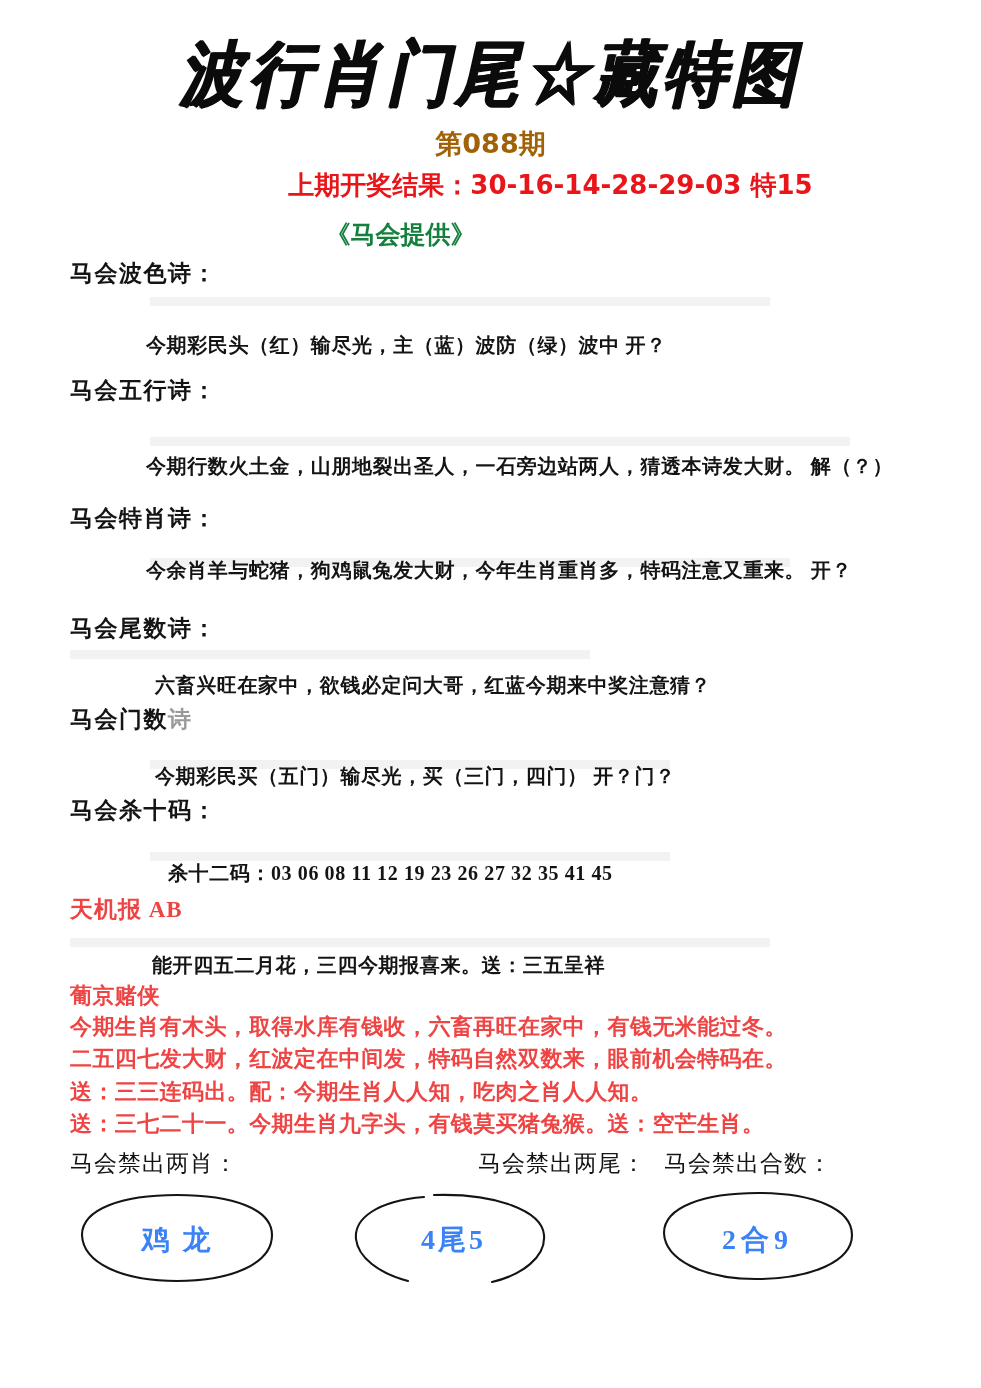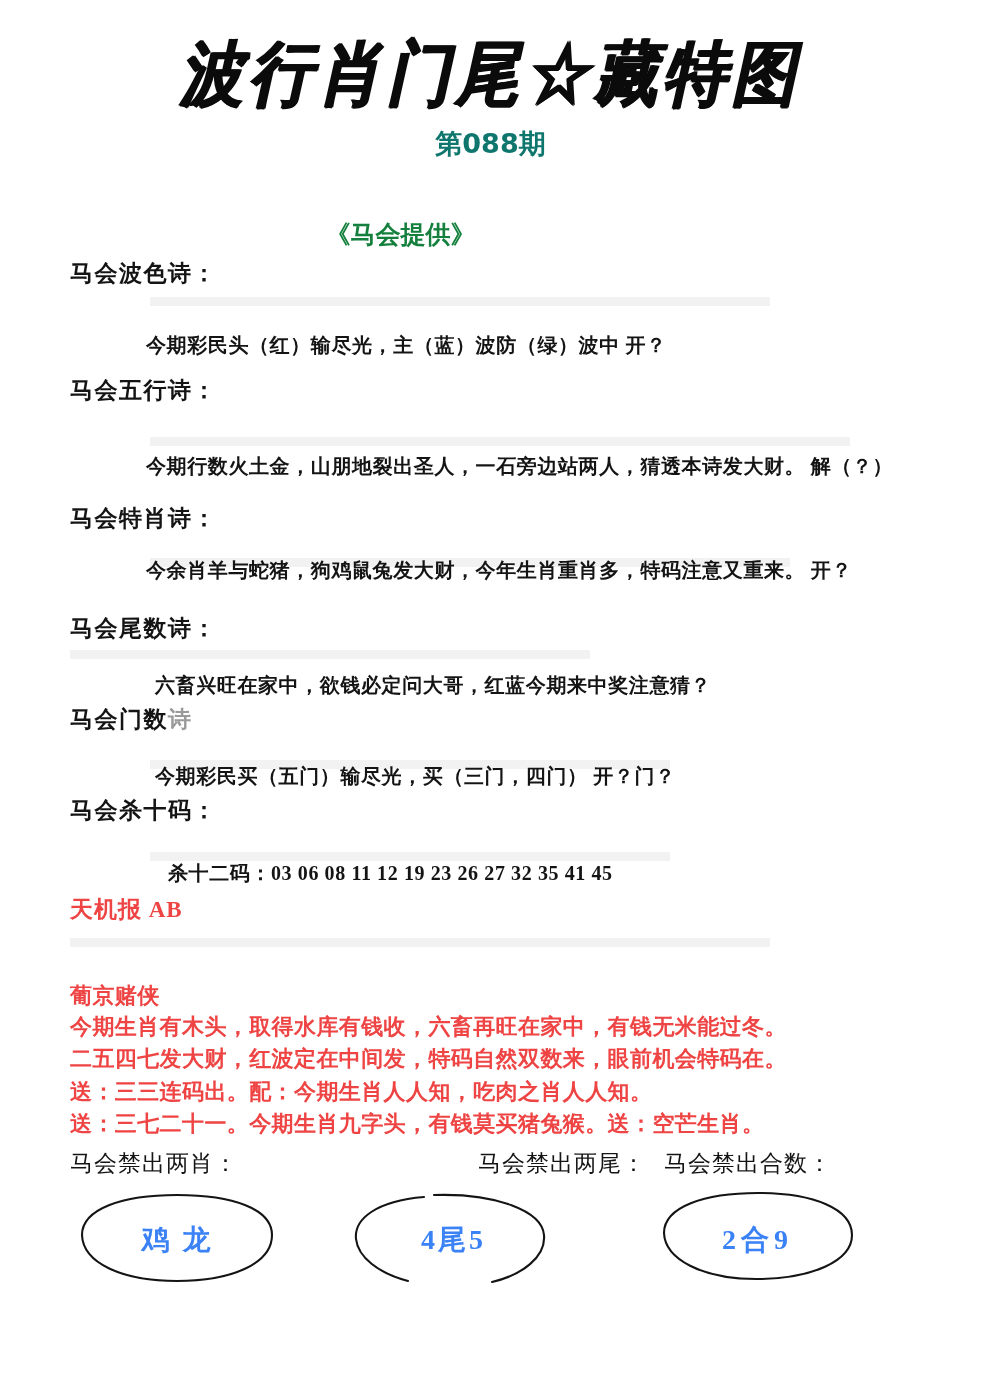--- a/index.html
+++ b/index.html
@@ -45,21 +45,21 @@
   .issue-line {
     position: absolute;
     left: 0;
     top: 126px;
     width: 981px;
     text-align: center;
     font-family: "DejaVu Sans", "Liberation Sans", sans-serif;
     font-weight: 700;
     font-size: 27px;
     letter-spacing: 0px;
-    color: #0f766e;
+    color: #a16207;
   }
 
   .draw-result {
     position: absolute;
     left: 0;
     top: 168px;
     width: 981px;
     text-align: center;
     padding-left: 120px;
     box-sizing: border-box;
@@ -178,20 +178,21 @@
   <div class="noise" style="left:150px; top:558px; width:640px;"></div>
   <div class="noise" style="left:70px;  top:650px; width:520px;"></div>
   <div class="noise" style="left:150px; top:760px; width:520px;"></div>
   <div class="noise" style="left:150px; top:852px; width:520px;"></div>
   <div class="noise" style="left:70px;  top:938px; width:700px;"></div>
 
   <div class="title-banner">波行肖门尾☆藏特图</div>
 
   <div class="issue-line">第088期</div>
 
+  <div class="draw-result">上期开奖结果：30-16-14-28-29-03  特15</div>
 
   <div class="provider">《马会提供》</div>
 
   <div class="label" style="top:258px;">马会波色诗：</div>
   <div class="poem" style="left:146px; top:332px;">今期彩民头（红）输尽光，主（蓝）波防（绿）波中 开？</div>
 
   <div class="label" style="top:375px;">马会五行诗：</div>
   <div class="poem" style="left:146px; top:453px;">今期行数火土金，山朋地裂出圣人，一石旁边站两人，猜透本诗发大财。 解（？）</div>
 
   <div class="label" style="top:503px;">马会特肖诗：</div>
@@ -202,20 +203,21 @@
 
   <div class="label" style="top:704px;">
     <span>马会门数</span><span class="faded-tail">诗</span>
   </div>
   <div class="poem" style="left:155px; top:763px;">今期彩民买（五门）输尽光，买（三门，四门） 开？门？</div>
 
   <div class="label" style="top:795px;">马会杀十码：</div>
   <div class="poem" style="left:168px; top:860px;">杀十二码：03 06 08 11 12 19 23 26 27 32 35 41 45</div>
 
   <div class="para" style="top:894px; font-size:23px; letter-spacing:1px;">天机报 AB</div>
+  <div class="poem" style="left:152px; top:952px;">能开四五二月花，三四今期报喜来。送：三五呈祥</div>
 
   <div class="para" style="top:981px; font-size:22px;">葡京赌侠</div>
   <div class="para" style="top:1012px;">今期生肖有木头，取得水库有钱收，六畜再旺在家中，有钱无米能过冬。</div>
   <div class="para" style="top:1044px;">二五四七发大财，红波定在中间发，特码自然双数来，眼前机会特码在。</div>
   <div class="para" style="top:1077px;">送：三三连码出。配：今期生肖人人知，吃肉之肖人人知。</div>
   <div class="para" style="top:1109px;">送：三七二十一。今期生肖九字头，有钱莫买猪兔猴。送：空芒生肖。</div>
 
   <div class="forbid-col" style="left:70px;">
     <div class="fc-label">马会禁出两肖：</div>
     <div class="oval-wrap" style="margin-left:0px;">

